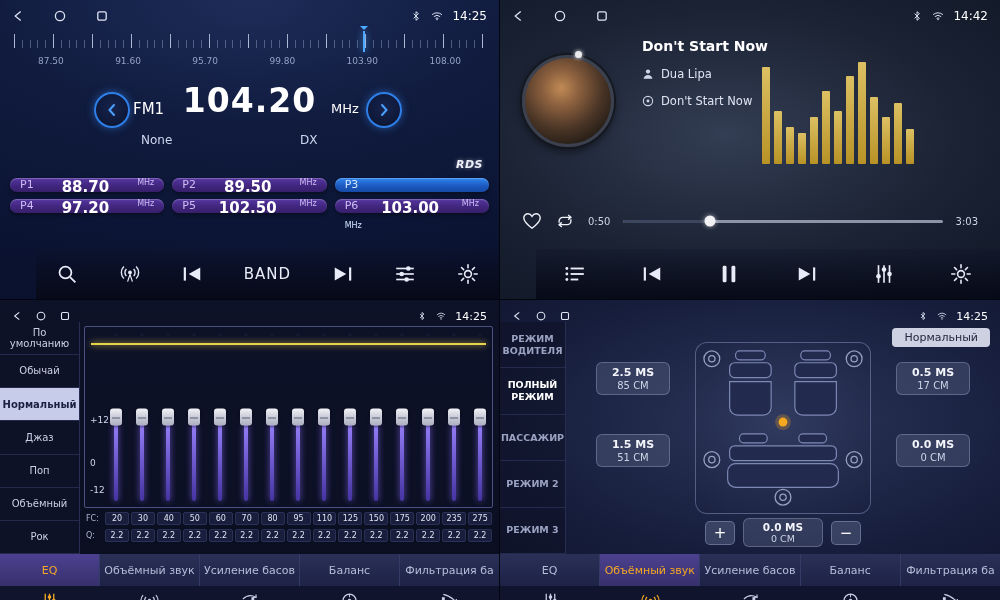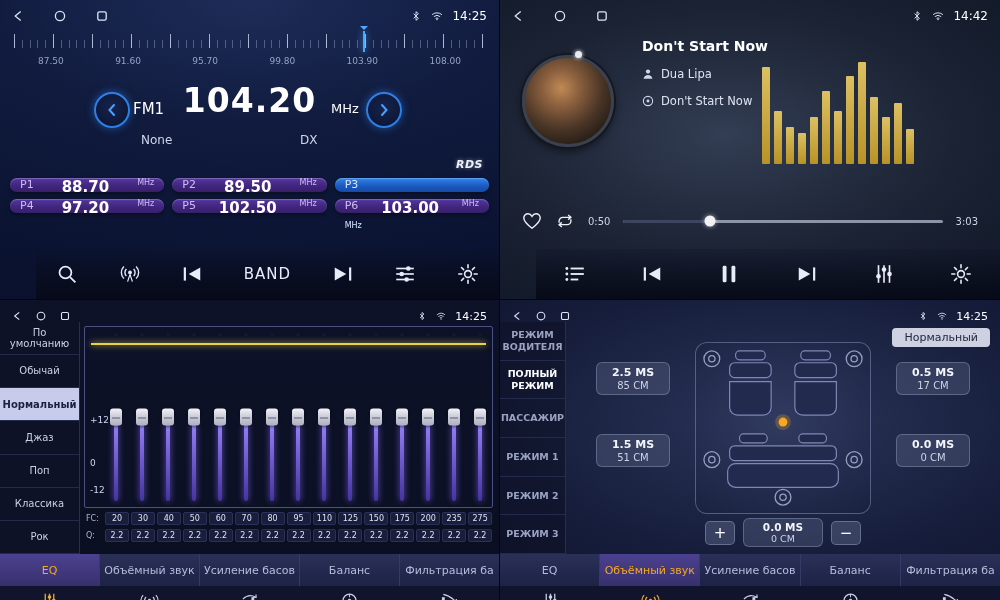--- a/index.html
+++ b/index.html
@@ -582,21 +582,21 @@
 
           <button class="side-item">
             <span>Джаз</span>
           </button>
 
           <button class="side-item">
             <span>Поп</span>
           </button>
 
           <button class="side-item">
-            <span>Классика</span>
+            <span>Объёмный</span>
           </button>
 
           <button class="side-item">
             <span>Рок</span>
           </button>
         </aside>
 
       <div class="main">
         <div class="eq-panel">
           <div class="yline"></div>
@@ -837,23 +837,20 @@
           </button>
 
           <button class="mode-item active">
             <span>ПОЛНЫЙ РЕЖИМ</span>
           </button>
 
           <button class="mode-item">
             <span>ПАССАЖИР</span>
           </button>
 
-          <button class="mode-item">
-            <span>РЕЖИМ 1</span>
-          </button>
 
           <button class="mode-item">
             <span>РЕЖИМ 2</span>
           </button>
 
           <button class="mode-item">
             <span>РЕЖИМ 3</span>
           </button>
         </aside>
 

